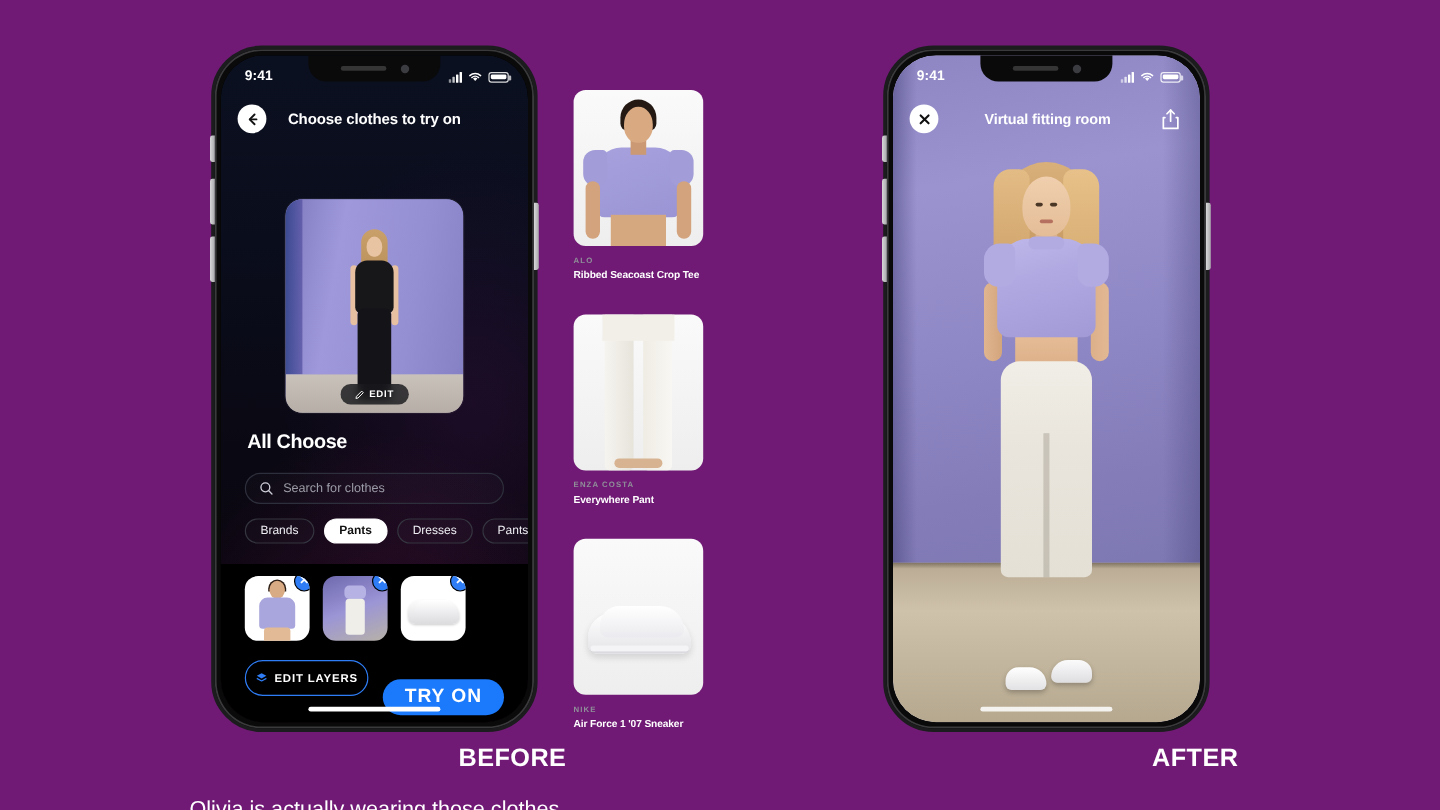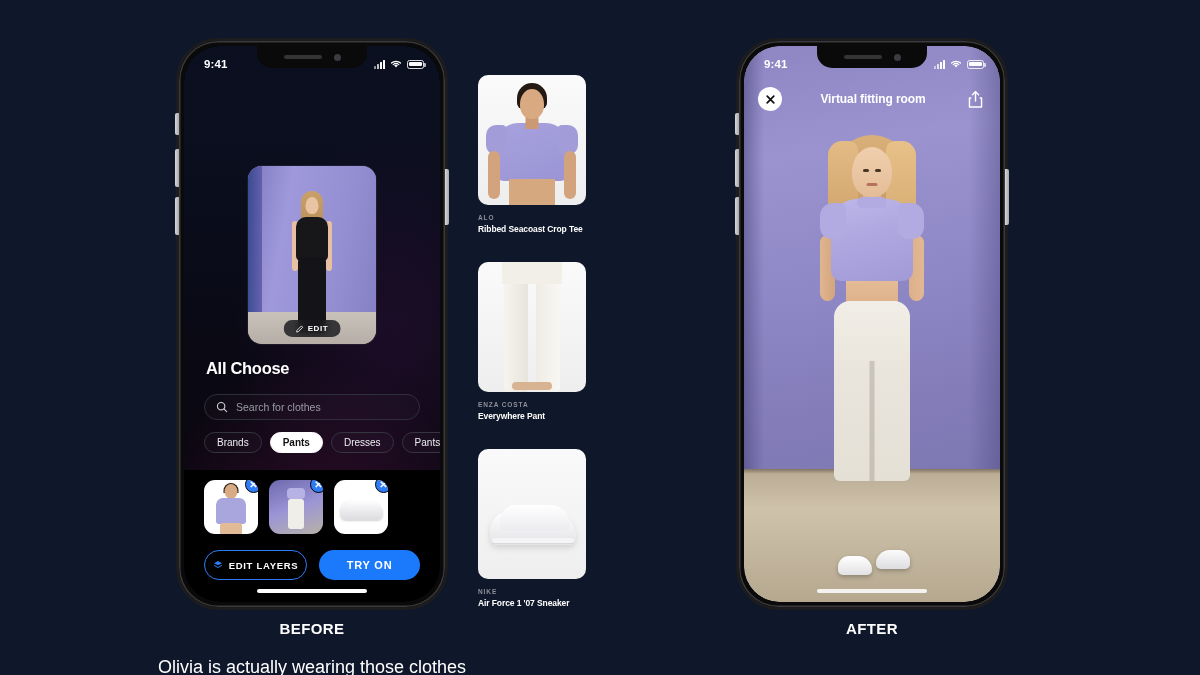--- a/index.html
+++ b/index.html
@@ -2,21 +2,21 @@
 <html><head>
 <meta charset="utf-8">
 <style>
   * { box-sizing: border-box; margin: 0; padding: 0; }
   html, body {
     width: 1200px; height: 675px;
     background: #000;
     font-family: "Liberation Sans", sans-serif;
     overflow: hidden;
   }
-  .stage { position: relative; width: 1200px; height: 675px; background: #0f172a; }
+  .stage { position: relative; width: 1200px; height: 675px; background: #701a75; }
 
   
   .phone {
     position: absolute;
     border-radius: 42px;
     background: #0a0a0a;
     border: 3px solid #1c1c1e;
     box-shadow: inset 0 0 0 1.5px #3a3a3c;
     overflow: visible;
   }
@@ -83,21 +83,21 @@
   .back-btn {
     width: 24px; height: 24px; border-radius: 50%; background: #fff;
     display: flex; align-items: center; justify-content: center; flex: 0 0 auto;
   }
   .nav-title {
     flex: 1; text-align: center; color: #fff; font-size: 12.5px;
     font-weight: 700; letter-spacing: -.1px; margin-right: 24px;
   }
   .avatar-card {
     position: absolute; top: 120px; left: 50%; transform: translateX(-50%);
-    width: 128px; height: 178px; border-radius: 14px; overflow: hidden;
+    width: 148px; height: 178px; border-radius: 14px; overflow: hidden;
     background: linear-gradient(170deg,#8b85c9 0%, #9a93d4 45%, #8f89cc 75%, #b8b2c6 86%, #cdc6c0 100%);
     box-shadow: 0 0 0 1px rgba(255,255,255,.06);
   }
   .av-wall { position:absolute; inset:0 0 18% 0; background: linear-gradient(100deg,#7d77bd 0%,#9f99dc 30%,#948ed2 70%,#8681c5 100%); }
   .av-wall::before{content:'';position:absolute;left:0;top:0;bottom:0;width:14px;background:linear-gradient(90deg,#2a3f86,#5b56a5);opacity:.8}
   .av-floor { position:absolute; left:0; right:0; bottom:0; height:18%; background:linear-gradient(180deg,#c9c2bb,#b6aea6); }
   .av-person { position:absolute; left:50%; transform:translateX(-50%); bottom:3px; width:44px; height:150px; }
   .av-hair { position:absolute; left:50%; transform:translateX(-50%); top:0; width:22px; height:42px; background:linear-gradient(180deg,#caa06a,#b78e58); border-radius:11px 11px 9px 9px;}
   .av-face { position:absolute; left:50%; transform:translateX(-50%); top:6px; width:13px; height:17px; background:#e8c4a3; border-radius:50% 50% 45% 45%; z-index:2;}
   .av-top { position:absolute; left:50%; transform:translateX(-50%); top:26px; width:32px; height:44px; background:#17171a; border-radius:10px 10px 5px 5px;}
@@ -156,22 +156,22 @@
     color: #fff; font-size: 10px; font-weight: 700; line-height: 1;
   }
   .actions { display: flex; gap: 12px; margin-top: 16px; }
   .btn-outline {
     flex: 1; height: 30px; border-radius: 16px; border: 1.4px solid #2e7df6;
     color: #fff; font-size: 9.5px; font-weight: 700; letter-spacing: .7px;
     display: flex; align-items: center; justify-content: center; gap: 6px; background: transparent;
   }
   .btn-primary {
     flex: 1; height: 30px; border-radius: 16px; background: #1b7afb;
-    color: #fff; font-size: 11px; font-weight: 700; letter-spacing: .8px;
-    display: flex; align-items: center; justify-content: center;
+    color: #fff; font-size: 16px; font-weight: 700; letter-spacing: .8px;
+    display: flex; align-items: center; justify-content: center; margin-top: 16px;
   }
 
   
   .products { position: absolute; left: 478px; top: 75px; width: 108px; }
   .product { margin-bottom: 28px; }
   .p-img {
     width: 100%; height: 130px; border-radius: 10px; overflow: hidden; position: relative;
     background: linear-gradient(180deg,#fafafa,#eeeeee);
   }
   .p-brand { color: #8f8f99; font-size: 6.5px; font-weight: 700; letter-spacing: .9px; margin-top: 9px; }
@@ -225,21 +225,21 @@
   .rp-pantsplit{position:absolute;left:50%;transform:translateX(-50%);top:226px;width:5px;height:120px;background:rgba(150,143,128,.38);z-index:4}
   .rp-shoeL{position:absolute;left:50%;margin-left:-34px;bottom:-6px;width:34px;height:19px;background:linear-gradient(180deg,#ffffff,#e2e2e4);border-radius:11px 14px 5px 5px;z-index:5;box-shadow:0 2px 4px rgba(0,0,0,.25)}
   .rp-shoeR{position:absolute;left:50%;margin-left:4px;bottom:0px;width:34px;height:19px;background:linear-gradient(180deg,#fbfbfc,#dedee1);border-radius:14px 11px 5px 5px;z-index:5;box-shadow:0 2px 4px rgba(0,0,0,.25)}
   .r-nav { position: absolute; top: 36px; left: 0; right: 0; height: 34px; display: flex; align-items: center; padding: 0 14px; z-index: 30; }
   .close-btn { width: 24px; height: 24px; border-radius: 50%; background: #fff; display:flex; align-items:center; justify-content:center; flex:0 0 auto; }
   .r-title { flex: 1; text-align: center; color: #fff; font-size: 12px; font-weight: 700; letter-spacing: -.1px; }
   .share-btn { width: 22px; height: 22px; display:flex; align-items:center; justify-content:center; flex:0 0 auto; }
 
   
   .caption { position: absolute; text-align: center; color: #fff; width: 320px; }
-  .cap-head { font-size: 15px; font-weight: 700; letter-spacing: .4px; }
+  .cap-head { font-size: 21px; font-weight: 700; letter-spacing: .4px; text-align: right; }
   .cap-sub { font-size: 18px; font-weight: 400; margin-top: 20px; line-height: 1.18; }
 </style>
 </head>
 <body>
 
 <div class="stage">
 
   <div class="phone" style="left:176px; top:38px; width:272px; height:572px;">
     <div class="side-btn left" style="top:72px; height:22px;"></div>
     <div class="side-btn left" style="top:108px; height:38px;"></div>
@@ -263,20 +263,29 @@
                 <path d="M8 10.2 L10.2 7.6 A3.4 3.4 0 0 0 5.8 7.6 Z" fill="#fff"></path>
                 <path d="M2.6 4.8 A8 8 0 0 1 13.4 4.8" stroke="#fff" stroke-width="1.5" fill="none" stroke-linecap="round"></path>
                 <path d="M4.6 6.8 A5.2 5.2 0 0 1 11.4 6.8" stroke="#fff" stroke-width="1.4" fill="none" stroke-linecap="round"></path>
               </svg>
               <span class="batt">
                   <i></i>
                 </span>
             </span>
           </div>
 
+          <div class="nav-row">
+            <div class="back-btn">
+              <svg width="13" height="13" viewBox="0 0 16 16">
+                <path d="M10 3 L5 8 L10 13" stroke="#111" stroke-width="1.9" fill="none" stroke-linecap="round" stroke-linejoin="round"></path>
+                <path d="M5.3 8 H12" stroke="#111" stroke-width="1.9" stroke-linecap="round"></path>
+              </svg>
+            </div>
+            <div class="nav-title">Choose clothes to try on</div>
+          </div>
 
           <div class="avatar-card">
             <div class="av-wall"></div>
             <div class="av-floor"></div>
             <div class="av-person">
               <div class="av-hair"></div>
                 <div class="av-face"></div>
               <div class="av-arm-l"></div>
                 <div class="av-arm-r"></div>
               <div class="av-top"></div>

